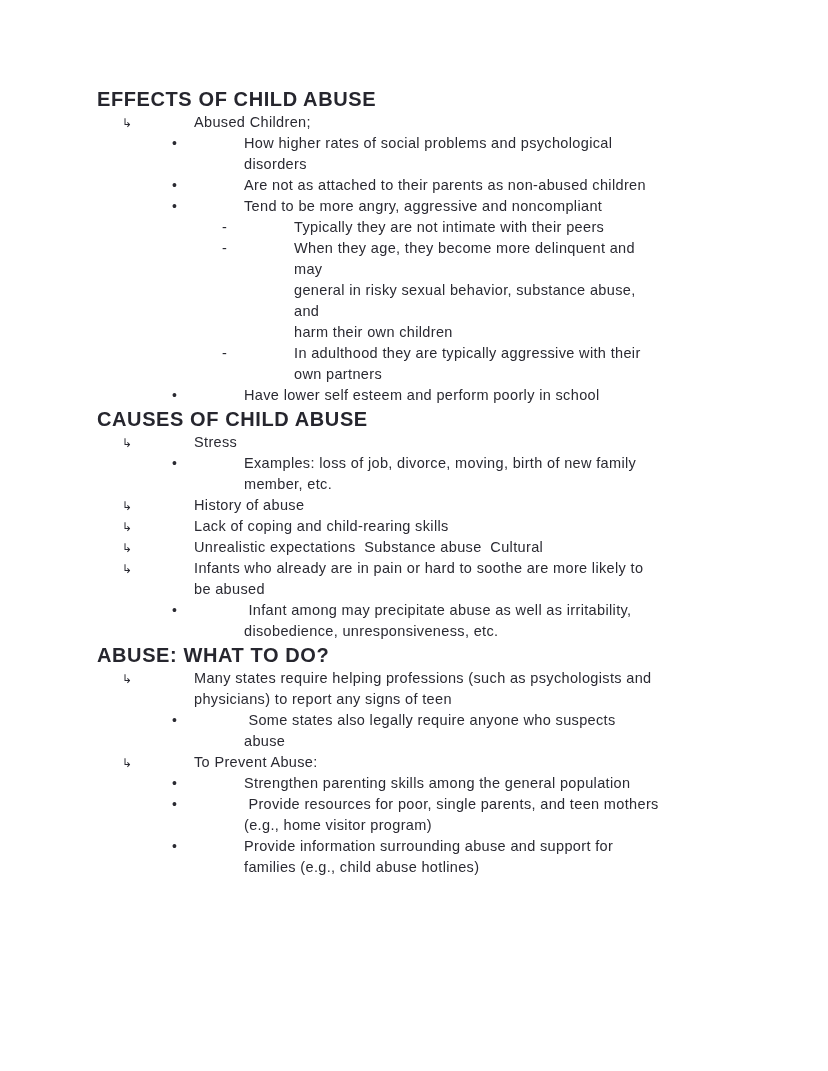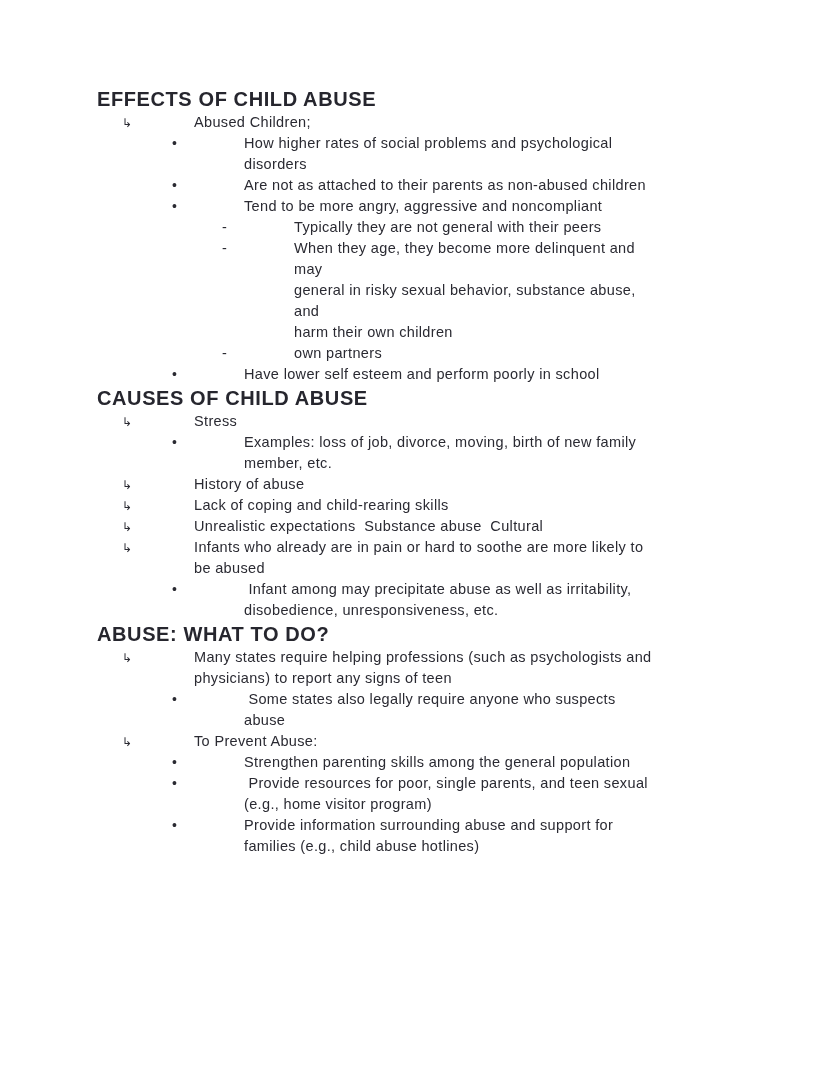--- a/index.html
+++ b/index.html
@@ -87,34 +87,35 @@
       </div>
       <div class="item level-2">
         <span class="marker bullet">•</span>
         <div class="text">
           <div class="line">Tend to be more angry, aggressive and noncompliant</div>
         </div>
       </div>
       <div class="item level-3">
         <span class="marker dash">-</span>
         <div class="text">
-          <div class="line">Typically they are not general with their peers</div>
+          <div class="line">Typically they are not intimate with their peers</div>
         </div>
       </div>
       <div class="item level-3">
         <span class="marker dash">-</span>
         <div class="text">
           <div class="line">When they age, they become more delinquent and may</div>
           <div class="line">general in risky sexual behavior, substance abuse, and</div>
           <div class="line">harm their own children</div>
         </div>
       </div>
       <div class="item level-3">
         <span class="marker dash">-</span>
         <div class="text">
+          <div class="line">In adulthood they are typically aggressive with their</div>
           <div class="line">own partners</div>
         </div>
       </div>
       <div class="item level-2">
         <span class="marker bullet">•</span>
         <div class="text">
           <div class="line">Have lower self esteem and perform poorly in school</div>
         </div>
       </div>
       <h2 class="section-heading">CAUSES OF CHILD ABUSE</h2>
@@ -185,21 +186,21 @@
       </div>
       <div class="item level-2">
         <span class="marker bullet">•</span>
         <div class="text">
           <div class="line">Strengthen parenting skills among the general population</div>
         </div>
       </div>
       <div class="item level-2">
         <span class="marker bullet">•</span>
         <div class="text">
-          <div class="line"> Provide resources for poor, single parents, and teen sexual</div>
+          <div class="line"> Provide resources for poor, single parents, and teen mothers</div>
           <div class="line">(e.g., home visitor program)</div>
         </div>
       </div>
       <div class="item level-2">
         <span class="marker bullet">•</span>
         <div class="text">
           <div class="line">Provide information surrounding abuse and support for</div>
           <div class="line">families (e.g., child abuse hotlines)</div>
         </div>
       </div>

